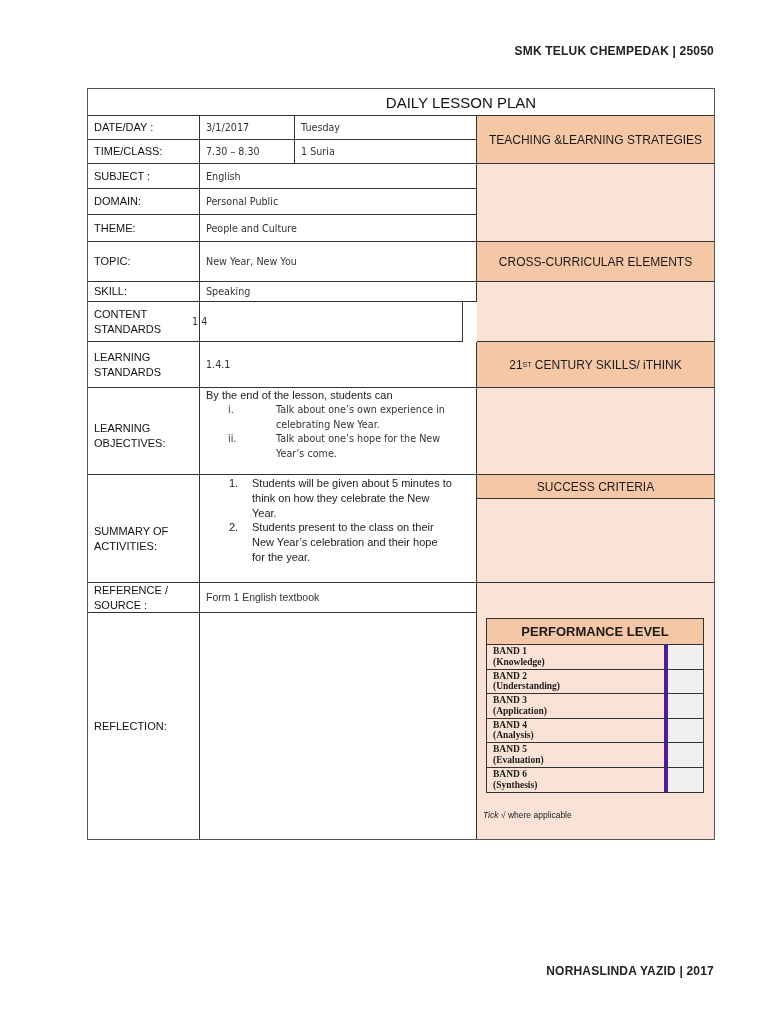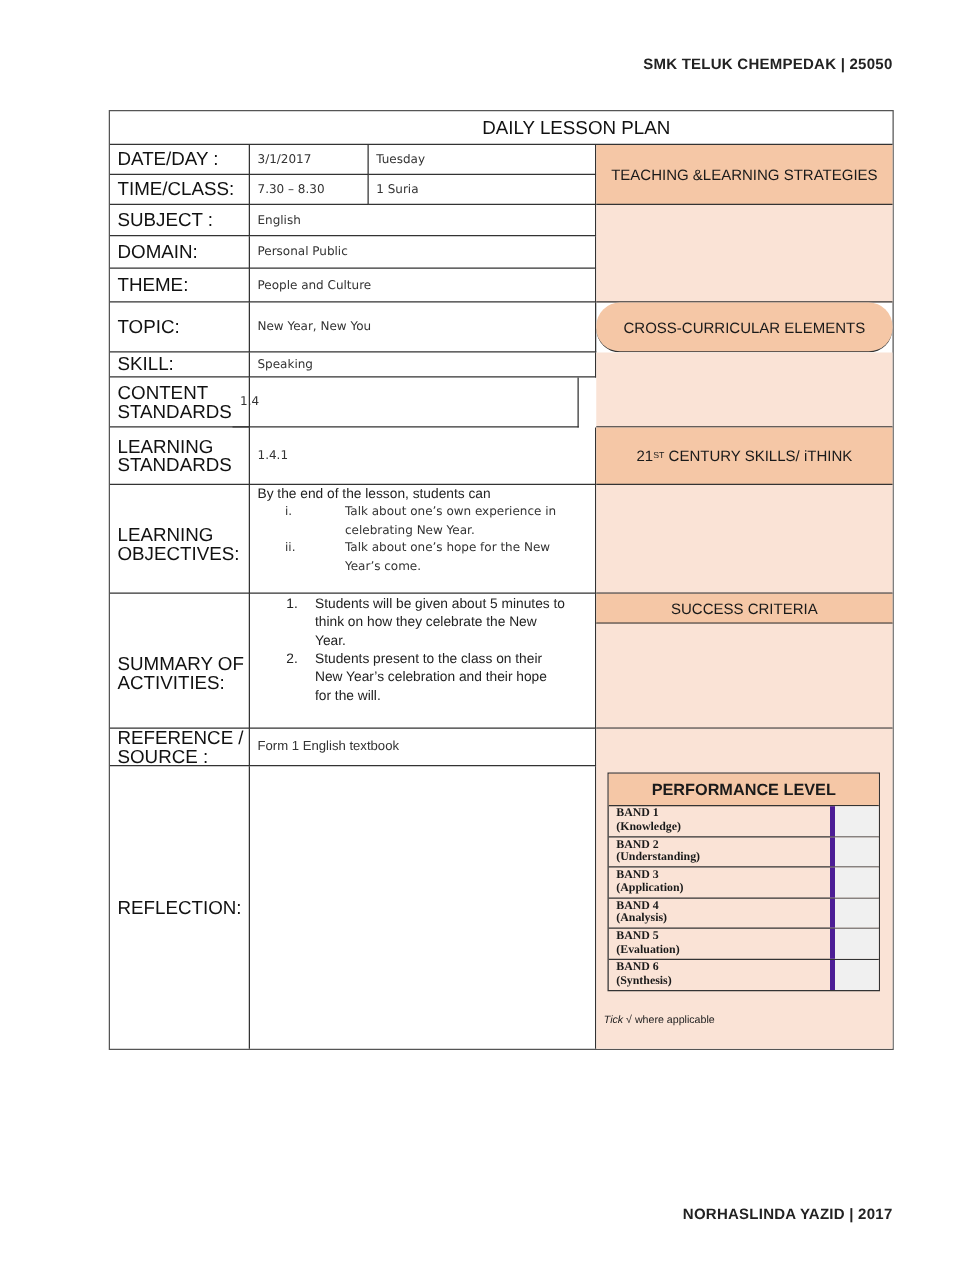--- a/index.html
+++ b/index.html
@@ -3,21 +3,21 @@
 <meta charset="utf-8">
 <style>
   html, body { margin: 0; padding: 0; background: #ffffff; }
   body { width: 768px; height: 1024px; position: relative; overflow: hidden;
          font-family: "Liberation Sans", sans-serif; color: #1a1a1a; }
   .abs { position: absolute; box-sizing: border-box; }
   .hdr-right { position: absolute; right: 54px; top: 44px; font-size: 12px; font-weight: bold; letter-spacing: 0.2px; color: #222; }
   .ftr-right { position: absolute; right: 54px; top: 964px; font-size: 12px; font-weight: bold; letter-spacing: 0.2px; color: #222; }
   .sheet { position: absolute; left: 87px; top: 88px; width: 628px; height: 752px; border: 1.5px solid #555; box-sizing: border-box; }
   .cell { position: absolute; box-sizing: border-box; border-right: 1px solid #333; border-bottom: 1px solid #333; overflow: hidden; }
-  .lbl { font-size: 15px; padding-left: 6px; display: flex; align-items: center; line-height: 15px; color: #111; }
+  .lbl { font-size: 11px; padding-left: 6px; display: flex; align-items: center; line-height: 15px; color: #111; }
   .val { font-size: 10.5px; padding-left: 6px; display: flex; align-items: center; line-height: 15px; color: #333; font-family: "DejaVu Sans", sans-serif; font-size: 9.6px; }
   .title { font-size: 15px; display: flex; align-items: center; justify-content: center; padding-left: 120px; color: #111; }
   .rhead { background: #f5c7a6; display: flex; align-items: center; justify-content: center; font-size: 12px; color: #1a1a1a; text-align: center; }
   .rbody { background: #fae3d6; }
   .obj { font-family: "DejaVu Sans", sans-serif; font-size: 9.6px; color: #333; line-height: 14.8px; padding: 0 0 0 6px; }
   .obj .intro { display: block; font-family: "Liberation Sans", sans-serif; font-size: 11px; color: #222; }
   .obj .li { position: relative; padding-left: 70px; }
   .obj .li .num { position: absolute; left: 22px; }
   .act { font-family: "Liberation Sans", sans-serif; font-size: 11px; color: #222; line-height: 14.8px; padding: 1px 6px 0 0; }
   .act .li { position: relative; padding-left: 52px; }
@@ -103,36 +103,36 @@
   <div class="li">
     <span class="num">1.</span>
     <div>Students will be given about 5 minutes to</div>
     <div>think on how they celebrate the New</div>
     <div>Year.</div>
   </div>
   <div class="li">
     <span class="num">2.</span>
     <div>Students present to the class on their</div>
     <div>New Year’s celebration and their hope</div>
-    <div>for the will.</div>
+    <div>for the year.</div>
   </div>
 </div>
 
 <div class="abs cell lbl" style="left:88px;top:583px;width:112px;height:30px;flex-direction:column;align-items:flex-start;justify-content:center;">
   <span>REFERENCE /</span>
   <span>SOURCE :</span>
 </div>
 <div class="abs cell val" style="left:200px;top:583px;width:277px;height:30px;font-family:'Liberation Sans',sans-serif;font-size:10.5px;">Form 1 English textbook</div>
 
 <div class="abs cell lbl" style="left:88px;top:613px;width:112px;height:226px;border-bottom:none;">REFLECTION:</div>
 <div class="abs cell val" style="left:200px;top:613px;width:277px;height:226px;border-bottom:none;"></div>
 
 <div class="abs cell rhead" style="left:477px;top:116px;width:237px;height:48px;border-right:none;">TEACHING &amp;LEARNING STRATEGIES</div>
 <div class="abs cell rbody" style="left:477px;top:164px;width:237px;height:78px;border-right:none;"></div>
-<div class="abs cell rhead" style="left:477px;top:242px;width:237px;height:40px;border-right:none;border-radius:19px;">CROSS-CURRICULAR ELEMENTS</div>
+<div class="abs cell rhead" style="left:477px;top:242px;width:237px;height:40px;border-right:none;">CROSS-CURRICULAR ELEMENTS</div>
 <div class="abs cell rbody" style="left:477px;top:282px;width:237px;height:60px;border-right:none;"></div>
 <div class="abs cell rhead" style="left:477px;top:342px;width:237px;height:46px;border-right:none;">
   <span>21</span>
     <sup>ST</sup>
     <span style="white-space:pre;"> CENTURY SKILLS/ iTHINK</span>
 </div>
 <div class="abs cell rbody" style="left:477px;top:388px;width:237px;height:87px;border-right:none;"></div>
 <div class="abs cell rhead" style="left:477px;top:475px;width:237px;height:24px;border-right:none;">SUCCESS CRITERIA</div>
 <div class="abs cell rbody" style="left:477px;top:499px;width:237px;height:84px;border-right:none;"></div>
 <div class="abs cell rbody" style="left:477px;top:583px;width:237px;height:256px;border-right:none;border-bottom:none;"></div>

